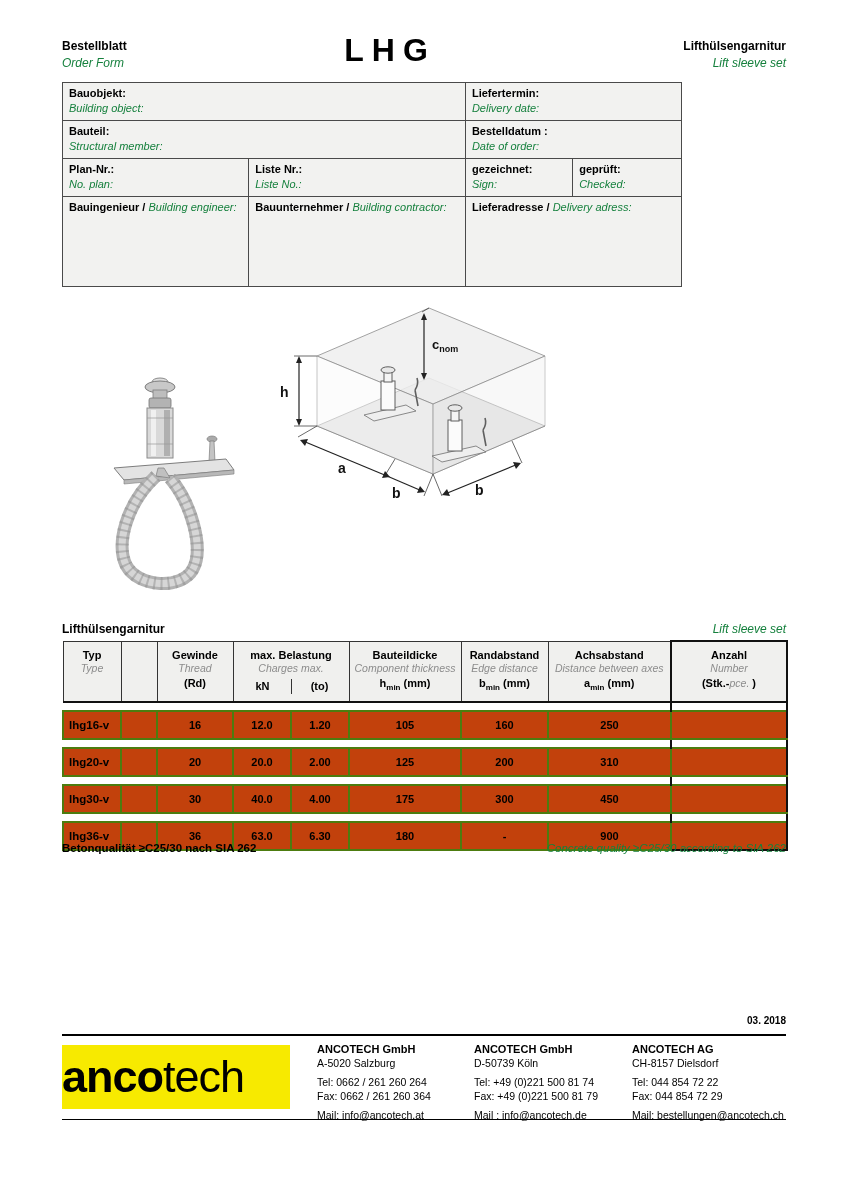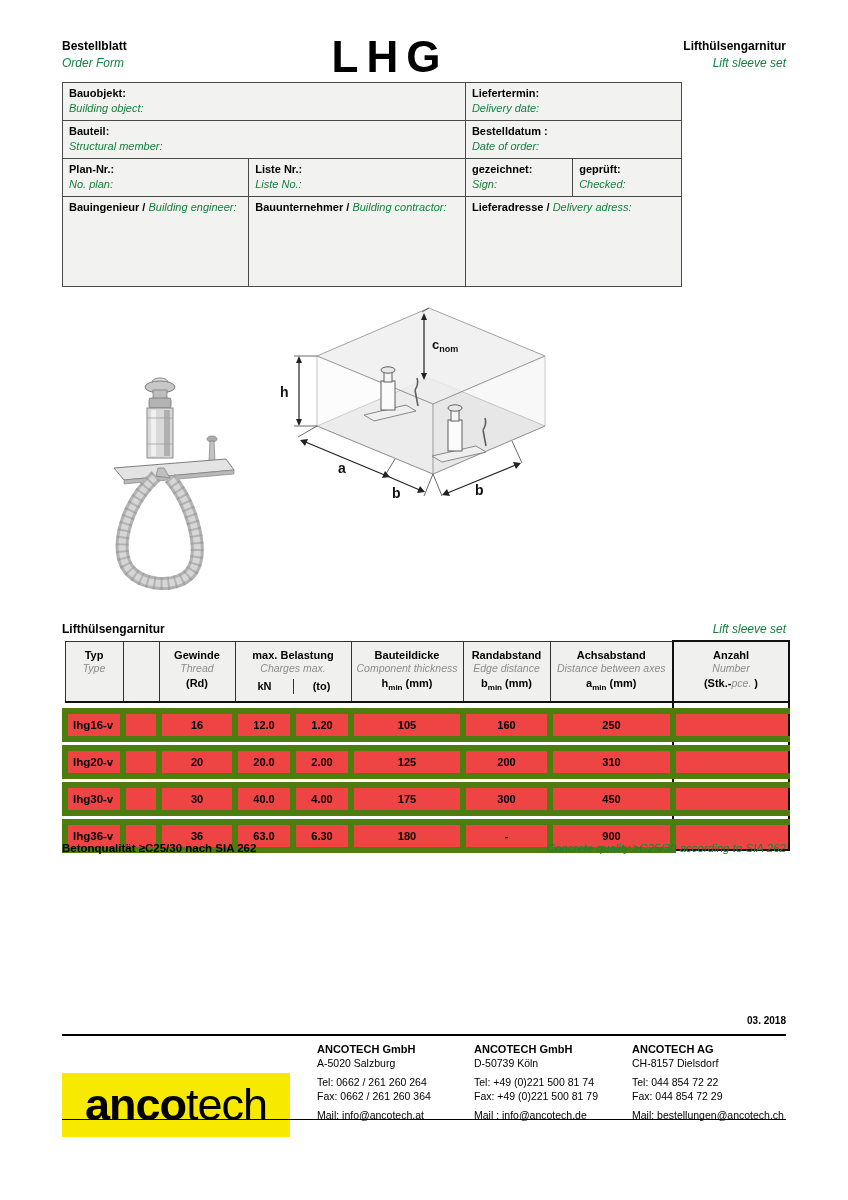--- a/index.html
+++ b/index.html
@@ -5,21 +5,21 @@
   * { margin:0; padding:0; box-sizing:border-box; }
   body { background:#e8e8e8; font-family:"Liberation Sans", sans-serif; }
   #page { position:relative; width:848px; height:1200px; background:#ffffff; margin:0 auto; overflow:hidden; color:#000; }
 
   .de { font-weight:bold; color:#000; }
   .en { font-style:italic; color:#15803d; }
 
   
   #hdr-left  { position:absolute; left:62px; top:38px; font-size:12px; line-height:17px; }
   #hdr-lhg   { position:absolute; left:280px; top:32px; width:220px; text-align:center;
-               font-size:44px; font-weight:bold; letter-spacing:8px; }
+               font-size:32px; font-weight:bold; letter-spacing:8px; }
   #hdr-right { position:absolute; left:486px; top:38px; width:300px; text-align:right; font-size:12px; line-height:17px; }
 
   
   #form-table { position:absolute; left:62px; top:82px; width:620px; border-collapse:collapse; }
   #form-table td { background:#f2f2f0; border:1px solid #4a4a4a; vertical-align:top; padding:3px 6px 2px 6px; font-size:11px; line-height:15px; }
   #form-table .h38 { height:38px; }
   #form-table .h90 { height:90px; }
   .fld .de { display:block; }
   .fld .en { display:block; }
   .fld-inline .de, .fld-inline .en { display:inline; }
@@ -38,36 +38,36 @@
   #spec-table .h-de { font-weight:bold; font-size:11px; line-height:14px; }
   #spec-table .h-en { font-style:italic; color:#8c8c8c; font-size:10.5px; line-height:13px; }
   #spec-table .h-unit { font-weight:bold; font-size:11px; line-height:15px; margin-top:1px; }
   #spec-table .h-unit sub, #spec-table td sub { font-size:8px; }
   .unit-split { display:flex; margin-top:4px; }
   .unit-split span { flex:1; font-weight:bold; font-size:11px; line-height:15px; }
   .unit-split span:last-child { border-left:1px solid #333; }
   .stk-gray { font-weight:normal; }
 
   #spec-table td { text-align:center; font-size:11px; font-weight:bold; }
-  #spec-table tr.row td { border:6px solid #4d7c0f; height:28px; background:#ef4444; }
+  #spec-table tr.row td { border:2px solid #4d7c0f; height:28px; background:#c2410c; }
   #spec-table tr.row td.typ { text-align:left; padding-left:5px; font-size:11.5px; }
   #spec-table tr.gap td { border:none; height:9px; background:#fff; padding:0; }
   #spec-table td.anz-col { background:#f3f3f1; border-left:2px solid #111 !important; border-right:2px solid #111 !important; }
   #spec-table th.anz-col { background:#f0f0ee; border:2px solid #111; border-bottom:2px solid #111; }
   #spec-table tr.gap td.anz-col { border-top:none; border-bottom:none; }
   #spec-table tr.last td.anz-col { border-bottom:2px solid #111 !important; }
 
   #spec-footnote { position:absolute; left:62px; top:842px; width:724px; display:flex; justify-content:space-between; font-size:11.5px; }
 
   
   #f-date { position:absolute; left:486px; top:1015px; width:300px; text-align:right; font-size:10px; font-weight:bold; }
   #rule-top { position:absolute; left:62px; top:1034px; width:724px; height:2px; background:#000; }
   #rule-bottom { position:absolute; left:62px; top:1119px; width:724px; height:1px; background:#000; }
   #logo { position:absolute; left:62px; top:1045px; width:228px; height:64px; background:#f7ea00;
-          display:flex; align-items:center; justify-content:center; font-size:45px; letter-spacing:-1px;margin-top:28px; }
+          display:flex; align-items:center; justify-content:flex-start; font-size:45px; letter-spacing:-1px; }
   #logo .bold { font-weight:800; }
   .office { position:absolute; top:1042px; font-size:10.5px; line-height:14px; }
   .office .name { font-weight:bold; font-size:11px; }
   .office .sp { height:5px; }
   #office-1 { left:317px; width:150px; }
   #office-2 { left:474px; width:150px; }
   #office-3 { left:632px; width:160px; }
 </style>
 </head>
 <body>

